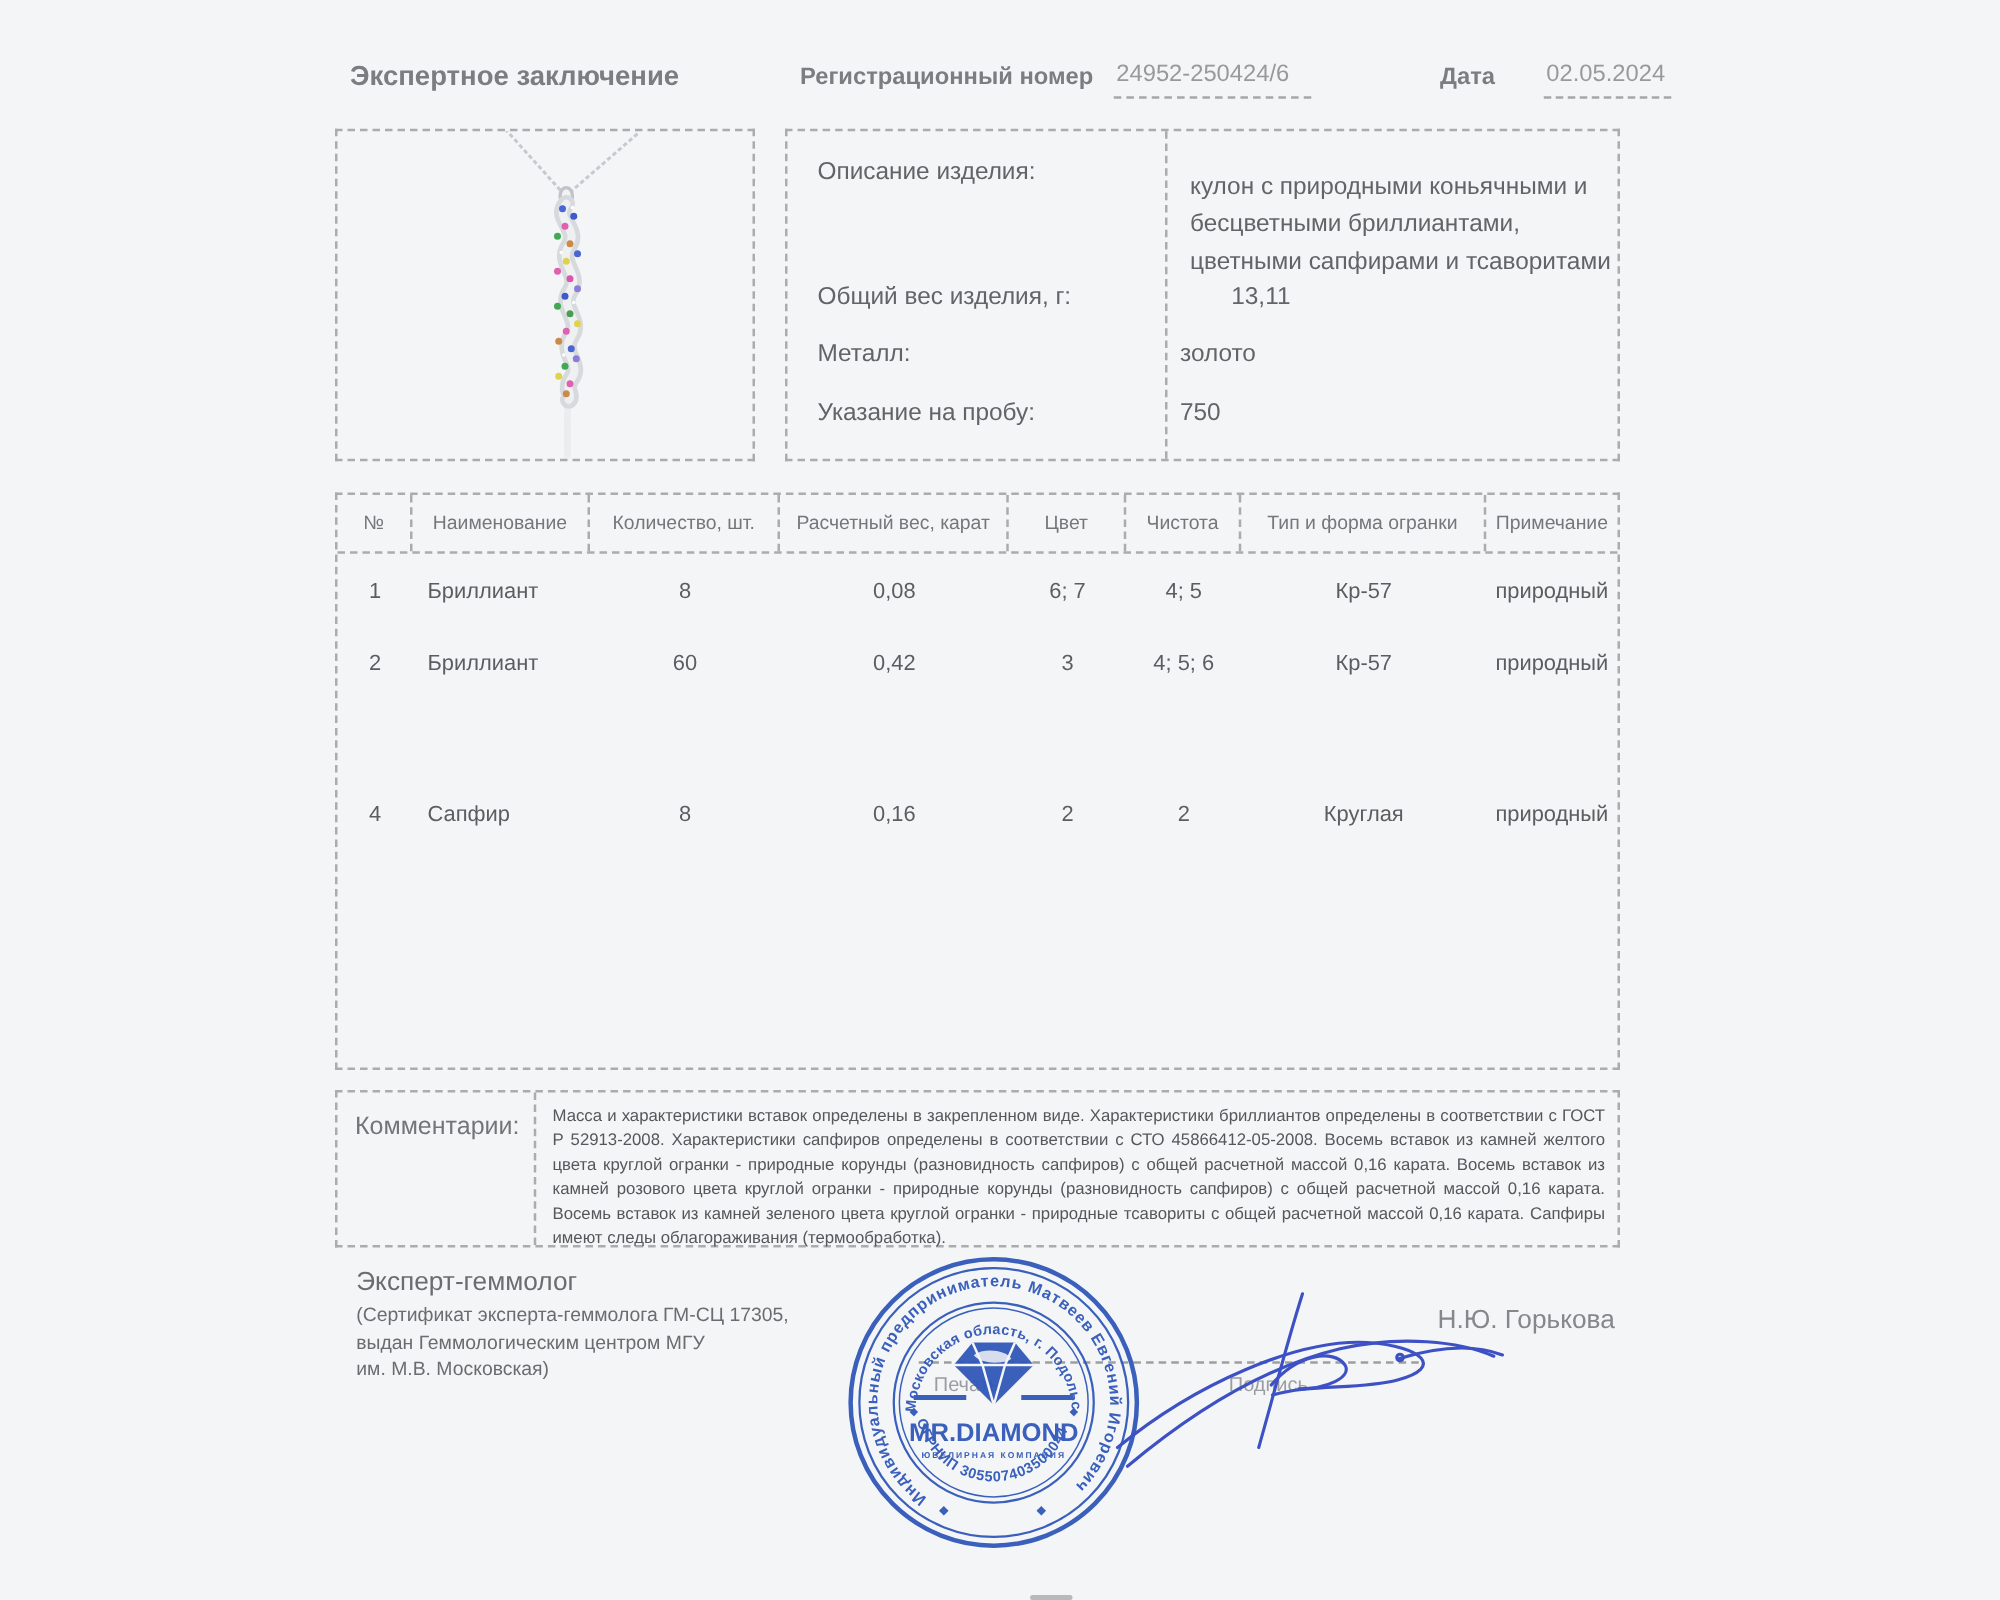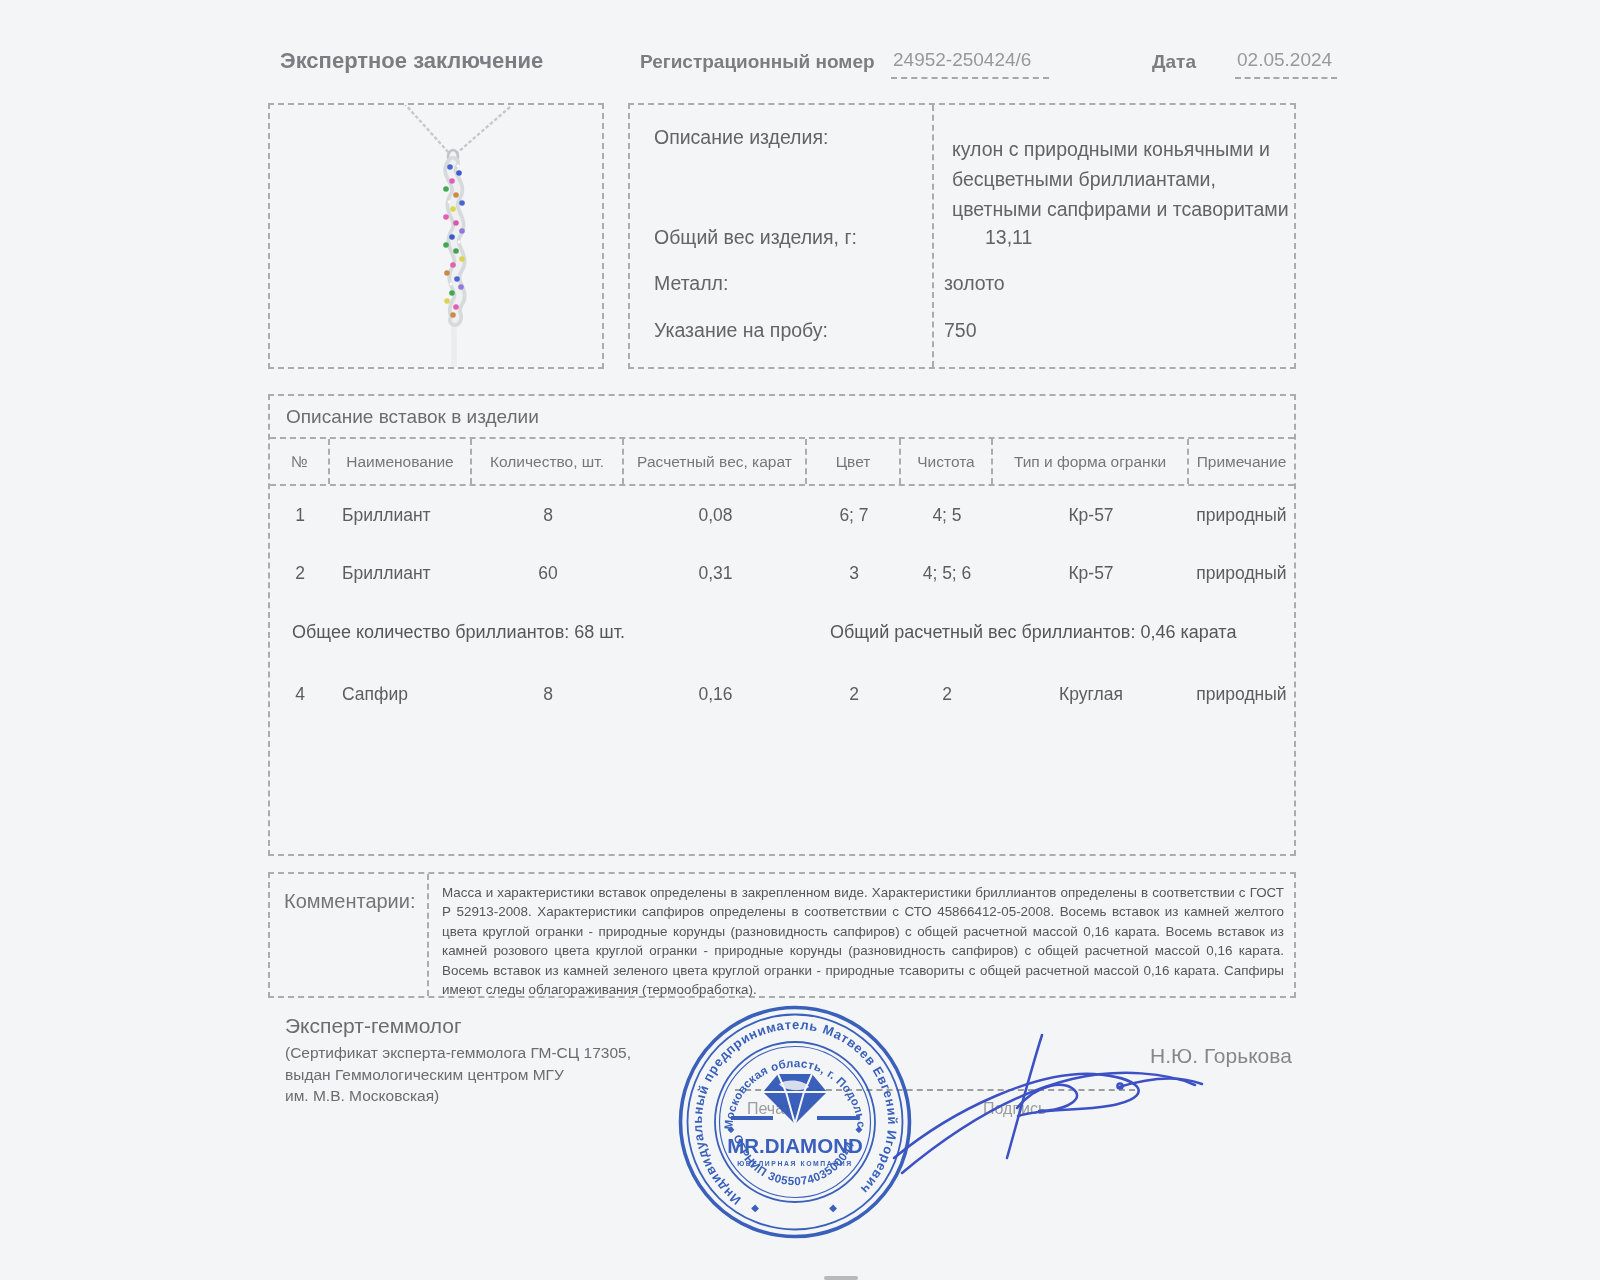--- a/index.html
+++ b/index.html
@@ -107,23 +107,20 @@
     <div class="abs d-value" style="left:322px;top:17px;width:338px;margin-top:12px;">кулон с природными коньячными и бесцветными бриллиантами, цветными сапфирами и тсаворитами</div>
     <div class="abs d-label" style="left:24px;top:117px;">Общий вес изделия, г:</div>
     <div class="abs d-value" style="left:314px;top:117px;margin-left:41px;">13,11</div>
     <div class="abs d-label" style="left:24px;top:163px;">Металл:</div>
     <div class="abs d-value" style="left:314px;top:163px;">золото</div>
     <div class="abs d-label" style="left:24px;top:210px;">Указание на пробу:</div>
     <div class="abs d-value" style="left:314px;top:210px;">750</div>
   </div>
 
   <div class="abs dashbox" style="left:268px;top:394px;width:1028px;height:462px;">
-    <div style="height:43px;border-bottom:2px dashed #aaacae;box-sizing:border-box;display:flex;align-items:center;padding-left:16px;">
-      <span class="t-title">Описание вставок в изделии</span>
-    </div>
     <div class="t-headrow">
       <div class="t-headcell">№</div>
       <div class="t-headcell">Наименование</div>
       <div class="t-headcell">Количество, шт.</div>
       <div class="t-headcell">Расчетный вес, карат</div>
       <div class="t-headcell">Цвет</div>
       <div class="t-headcell">Чистота</div>
       <div class="t-headcell">Тип и форма огранки</div>
       <div class="t-headcell">Примечание</div>
     </div>
@@ -135,29 +132,25 @@
         <div class="t-cell">0,08</div>
         <div class="t-cell">6; 7</div>
         <div class="t-cell">4; 5</div>
         <div class="t-cell">Кр-57</div>
         <div class="t-cell">природный</div>
       </div>
       <div class="t-datarow" style="top:58px;">
         <div class="t-cell">2</div>
         <div class="t-cell name">Бриллиант</div>
         <div class="t-cell">60</div>
-        <div class="t-cell">0,31</div>
+        <div class="t-cell">0,42</div>
         <div class="t-cell">3</div>
         <div class="t-cell">4; 5; 6</div>
         <div class="t-cell">Кр-57</div>
         <div class="t-cell">природный</div>
-      </div>
-      <div class="abs" style="top:118px;left:0;right:0;height:60px;">
-        <span class="abs t-sum" style="left:22px;top:18px;">Общее количество бриллиантов: 68 шт.</span>
-        <span class="abs t-sum" style="left:560px;top:18px;">Общий расчетный вес бриллиантов: 0,46 карата</span>
       </div>
       <div class="t-datarow" style="top:178px;height:60px;">
         <div class="t-cell">4</div>
         <div class="t-cell name">Сапфир</div>
         <div class="t-cell">8</div>
         <div class="t-cell">0,16</div>
         <div class="t-cell">2</div>
         <div class="t-cell">2</div>
         <div class="t-cell">Круглая</div>
         <div class="t-cell">природный</div>

